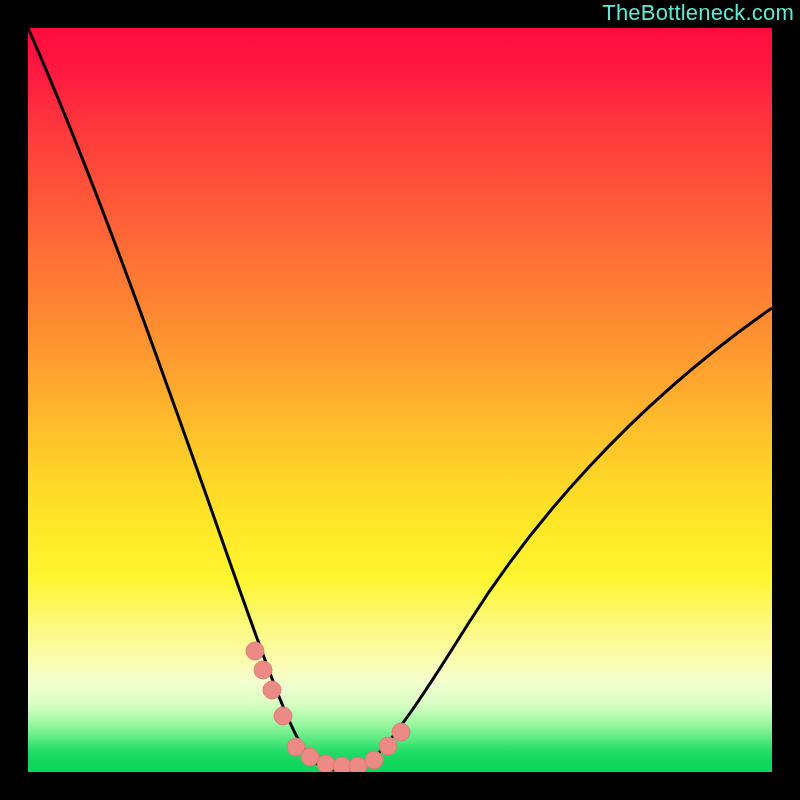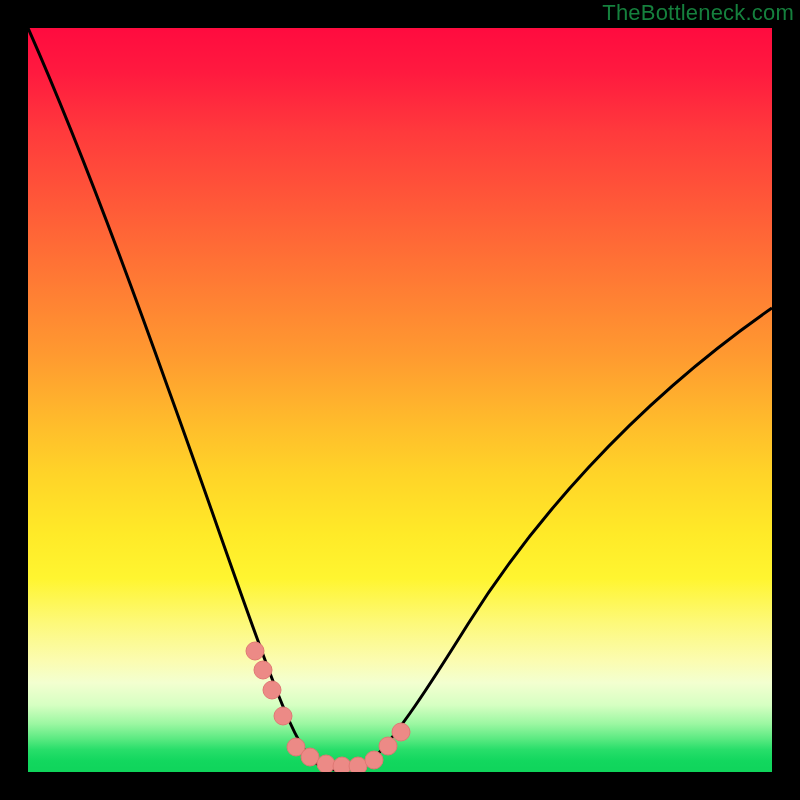--- a/index.html
+++ b/index.html
@@ -49,21 +49,21 @@
   }
   .plot svg {
     position: absolute;
     left: 0;
     top: 0;
   }
   .watermark {
     position: absolute;
     top: 0px;
     right: 6px;
-    color: #15803d;
+    color: #5eead4;
     font-size: 22px;
     letter-spacing: 0.2px;
     user-select: none;
   }
 </style>
 </head>
 <body>
 
 <div class="frame">
 

